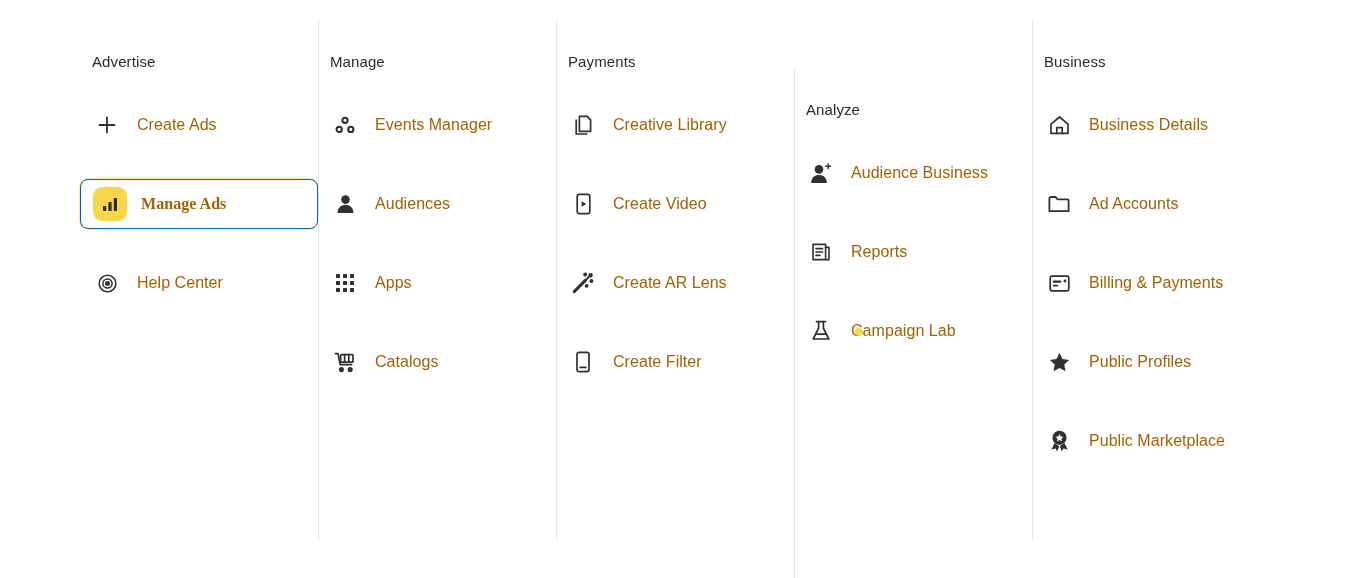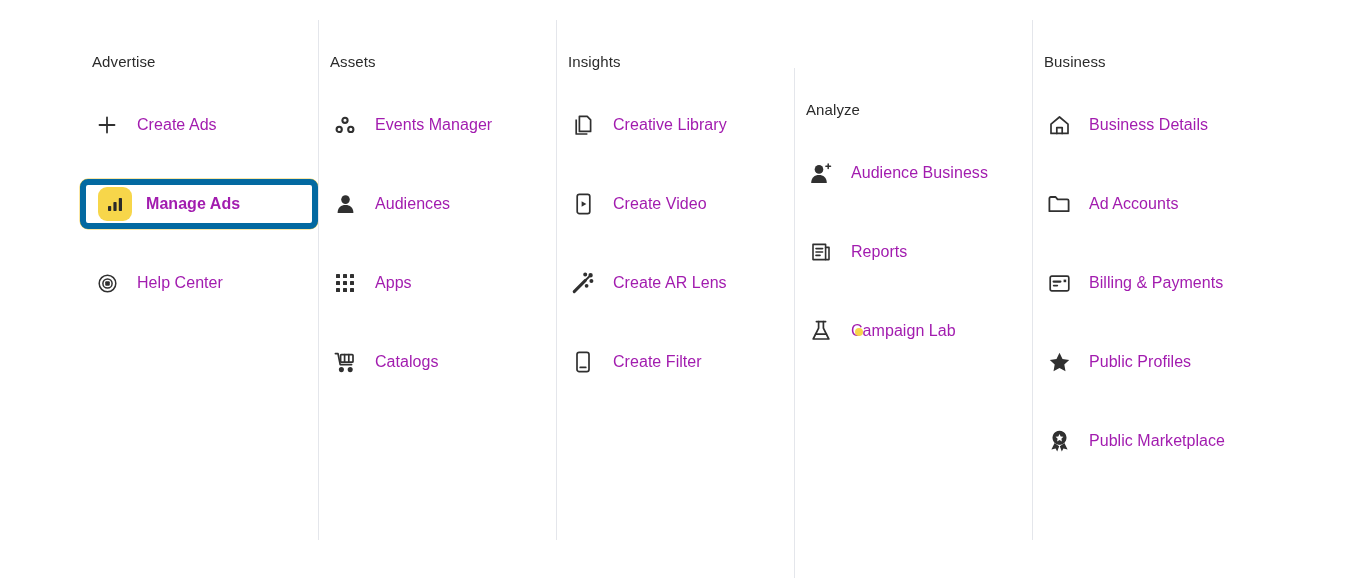--- a/index.html
+++ b/index.html
@@ -51,23 +51,24 @@
     display: flex;
     align-items: center;
     height: 50px;
     margin-bottom: 29px;
     padding-left: 12px;
     border-radius: 8px;
     border: 1px solid transparent;
     cursor: pointer;
   }
   .menu-item.selected {
-    border: 6px solid #0369a1;
+    border: 1px solid #0369a1;
     background: #ffffff;
     box-shadow: 0 0 0 0.5px #f5d04e;
+    font-family: Liberation Serif, serif;
   }
   .icon-wrap {
     width: 28px;
     height: 28px;
     flex: 0 0 28px;
     display: flex;
     align-items: center;
     justify-content: center;
     margin-right: 16px;
     color: #303030;
@@ -77,21 +78,21 @@
     height: 34px;
     flex: 0 0 34px;
     background: #f7d64a;
     border-radius: 9px;
     margin-right: 14px;
   }
   .icon-wrap svg { display: block; }
   .item-label {
     font-size: 16px;
     line-height: 20px;
-    color: #a21caf;
+    color: #a16207;
     white-space: nowrap;
     letter-spacing: 0.05px;
   }
   .menu-item.selected .item-label { font-weight: 700; }
   .badge-dot {
     position: absolute;
     width: 8px;
     height: 8px;
     border-radius: 50%;
     background: #f7d64a;
@@ -140,21 +141,21 @@
             </svg>
           </span>
           <span class="label-wrap">
             <span class="item-label">Help Center</span>
           </span>
         </div>
       </div>
     </div>
     <div class="column" style="left: 318px; width: 238px;">
       <div class="col-divider" style="background: rgb(228, 230, 235);"></div>
-      <div class="col-header">Assets</div>
+      <div class="col-header">Manage</div>
       <div class="items">
         <div class="menu-item">
           <span class="icon-wrap">
             <svg width="22" height="20" viewBox="0 0 22 20" fill="none" stroke="currentColor" stroke-width="2.1">
               <circle cx="11" cy="5.3" r="2.6"></circle>
               <circle cx="5.2" cy="14.4" r="2.6"></circle>
               <circle cx="16.8" cy="14.4" r="2.6"></circle>
             </svg>
           </span>
           <span class="label-wrap">
@@ -202,21 +203,21 @@
             </svg>
           </span>
           <span class="label-wrap">
             <span class="item-label">Catalogs</span>
           </span>
         </div>
       </div>
     </div>
     <div class="column" style="left: 556px; width: 238px;">
       <div class="col-divider" style="background: rgb(228, 230, 235);"></div>
-      <div class="col-header">Insights</div>
+      <div class="col-header">Payments</div>
       <div class="items">
         <div class="menu-item">
           <span class="icon-wrap">
             <svg width="20" height="21" viewBox="0 0 20 21" fill="none" stroke="currentColor" stroke-width="1.7" stroke-linejoin="round">
               <path d="M6.4 1.4 H14.2 L17.6 4.8 V16.4 H6.4 Z"></path>
               <path d="M3.2 4.6 V19 H14.4"></path>
             </svg>
           </span>
           <span class="label-wrap">
             <span class="item-label">Creative Library</span>

